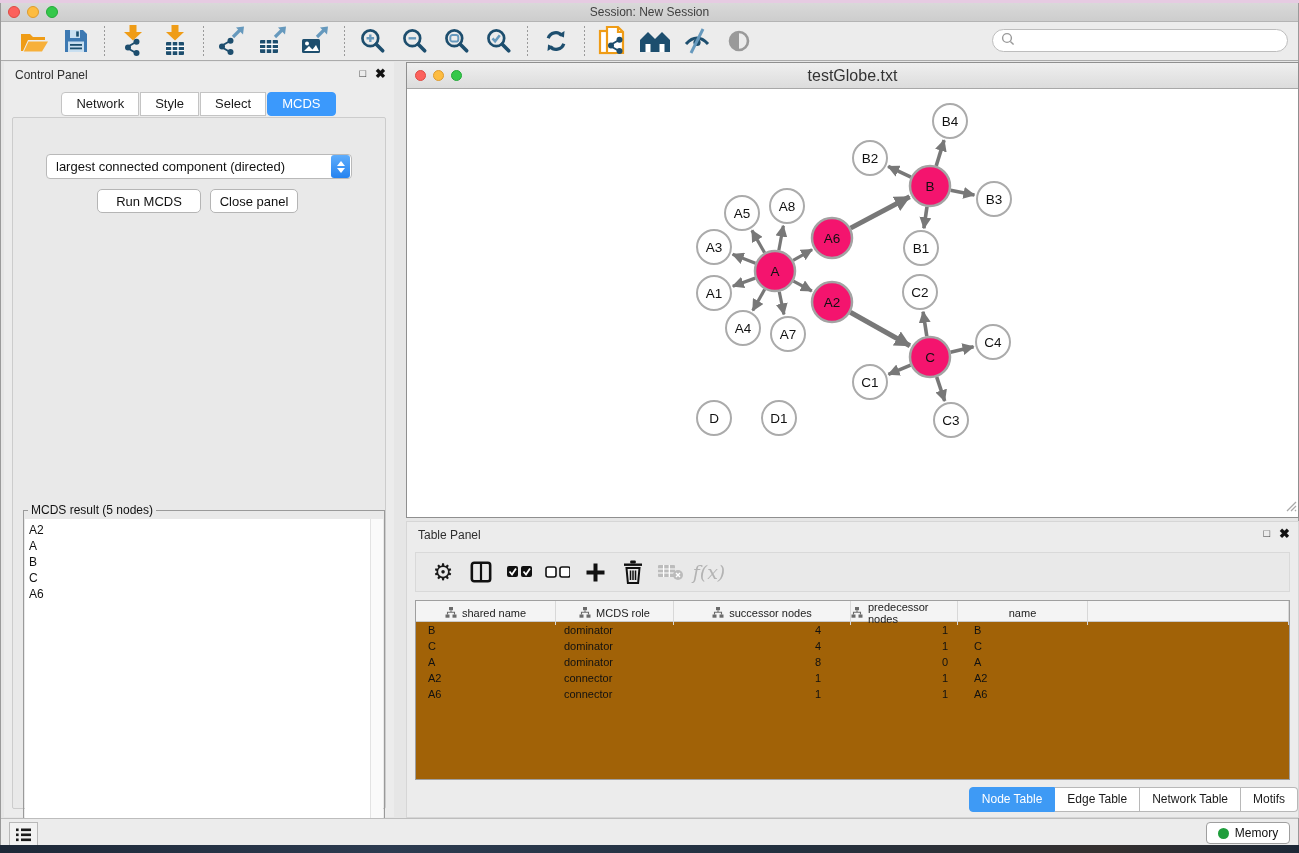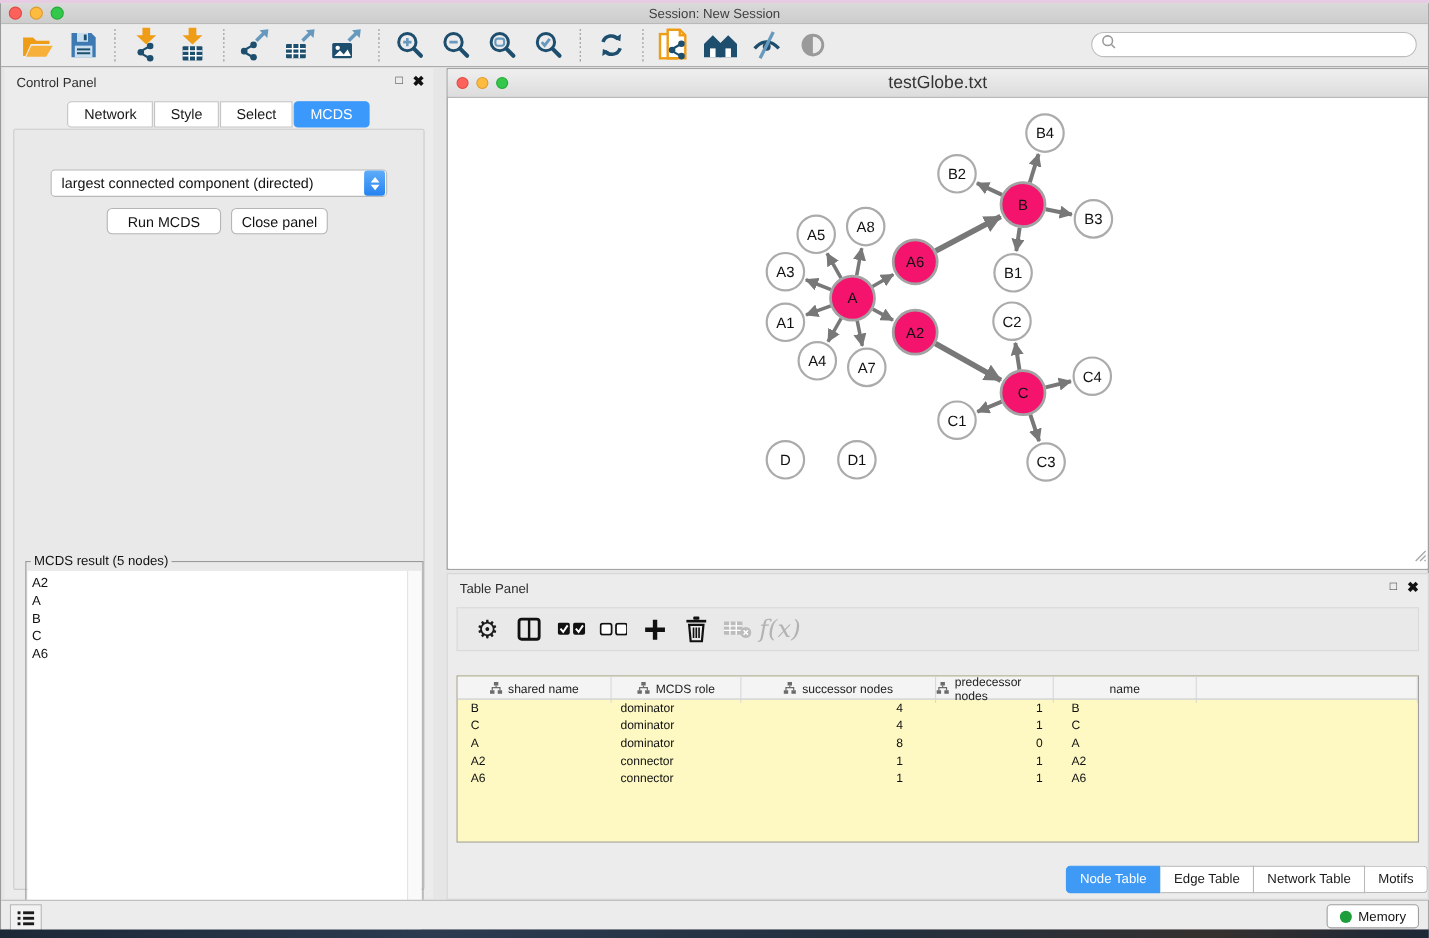--- a/index.html
+++ b/index.html
@@ -94,24 +94,24 @@
   .resize-grip { position:absolute; right:1px; bottom:1px; }
 
   
   .table-panel { position:absolute; left:405px; top:518px; width:893px; height:297px;
     background:#ececec; border:1px solid #d6d6d6; }
   .tp-toolbar { position:absolute; left:8px; top:30px; width:875px; height:40px;
     background:#e9e9e9; border:1px solid #d9d9d9; display:flex; align-items:center;
     padding-left:10px; }
   .tp-icon { display:inline-flex; align-items:center; justify-content:center;
     width:34px; height:32px; margin-right:4px; }
-  .tp-icon .fx { font-family:"DejaVu Serif", serif; font-style:italic; font-size:22px; color:#b3b3b3; }
+  .tp-icon .fx { font-family:"DejaVu Serif", serif; font-style:italic; font-size:19px; color:#b3b3b3; }
   .gear-glyph { font-size:23px; color:#1a1a1a; line-height:1; }
-  .table-wrap { position:absolute; left:8px; top:92px; width:875px; height:152px;
-    background:#fef9c3; border:1px solid #9f9f9f; overflow:hidden; }
+  .table-wrap { position:absolute; left:8px; top:78px; width:875px; height:180px;
+    background:#a16207; border:1px solid #9f9f9f; overflow:hidden; }
   .tbl-header { display:grid; grid-template-columns:140px 118px 177px 107px 130px 1fr;
     height:21px; background:#f4f4f4; border-bottom:1px solid #c9c9c9; }
   .tbl-header-cell { display:flex; align-items:center; justify-content:center; gap:5px;
     font-size:11px; color:#222; border-right:1px solid #d8d8d8; }
   .tbl-row { display:grid; grid-template-columns:140px 118px 177px 107px 130px 1fr; height:16px; }
   .tbl-cell { font-size:11px; color:#111; display:flex; align-items:center; }
   .al { padding-left:12px; justify-content:flex-start; }
   .al2 { padding-left:8px; justify-content:flex-start; }
   .ar { justify-content:flex-end; padding-right:30px; }
   .ar2 { justify-content:flex-end; padding-right:10px; }

